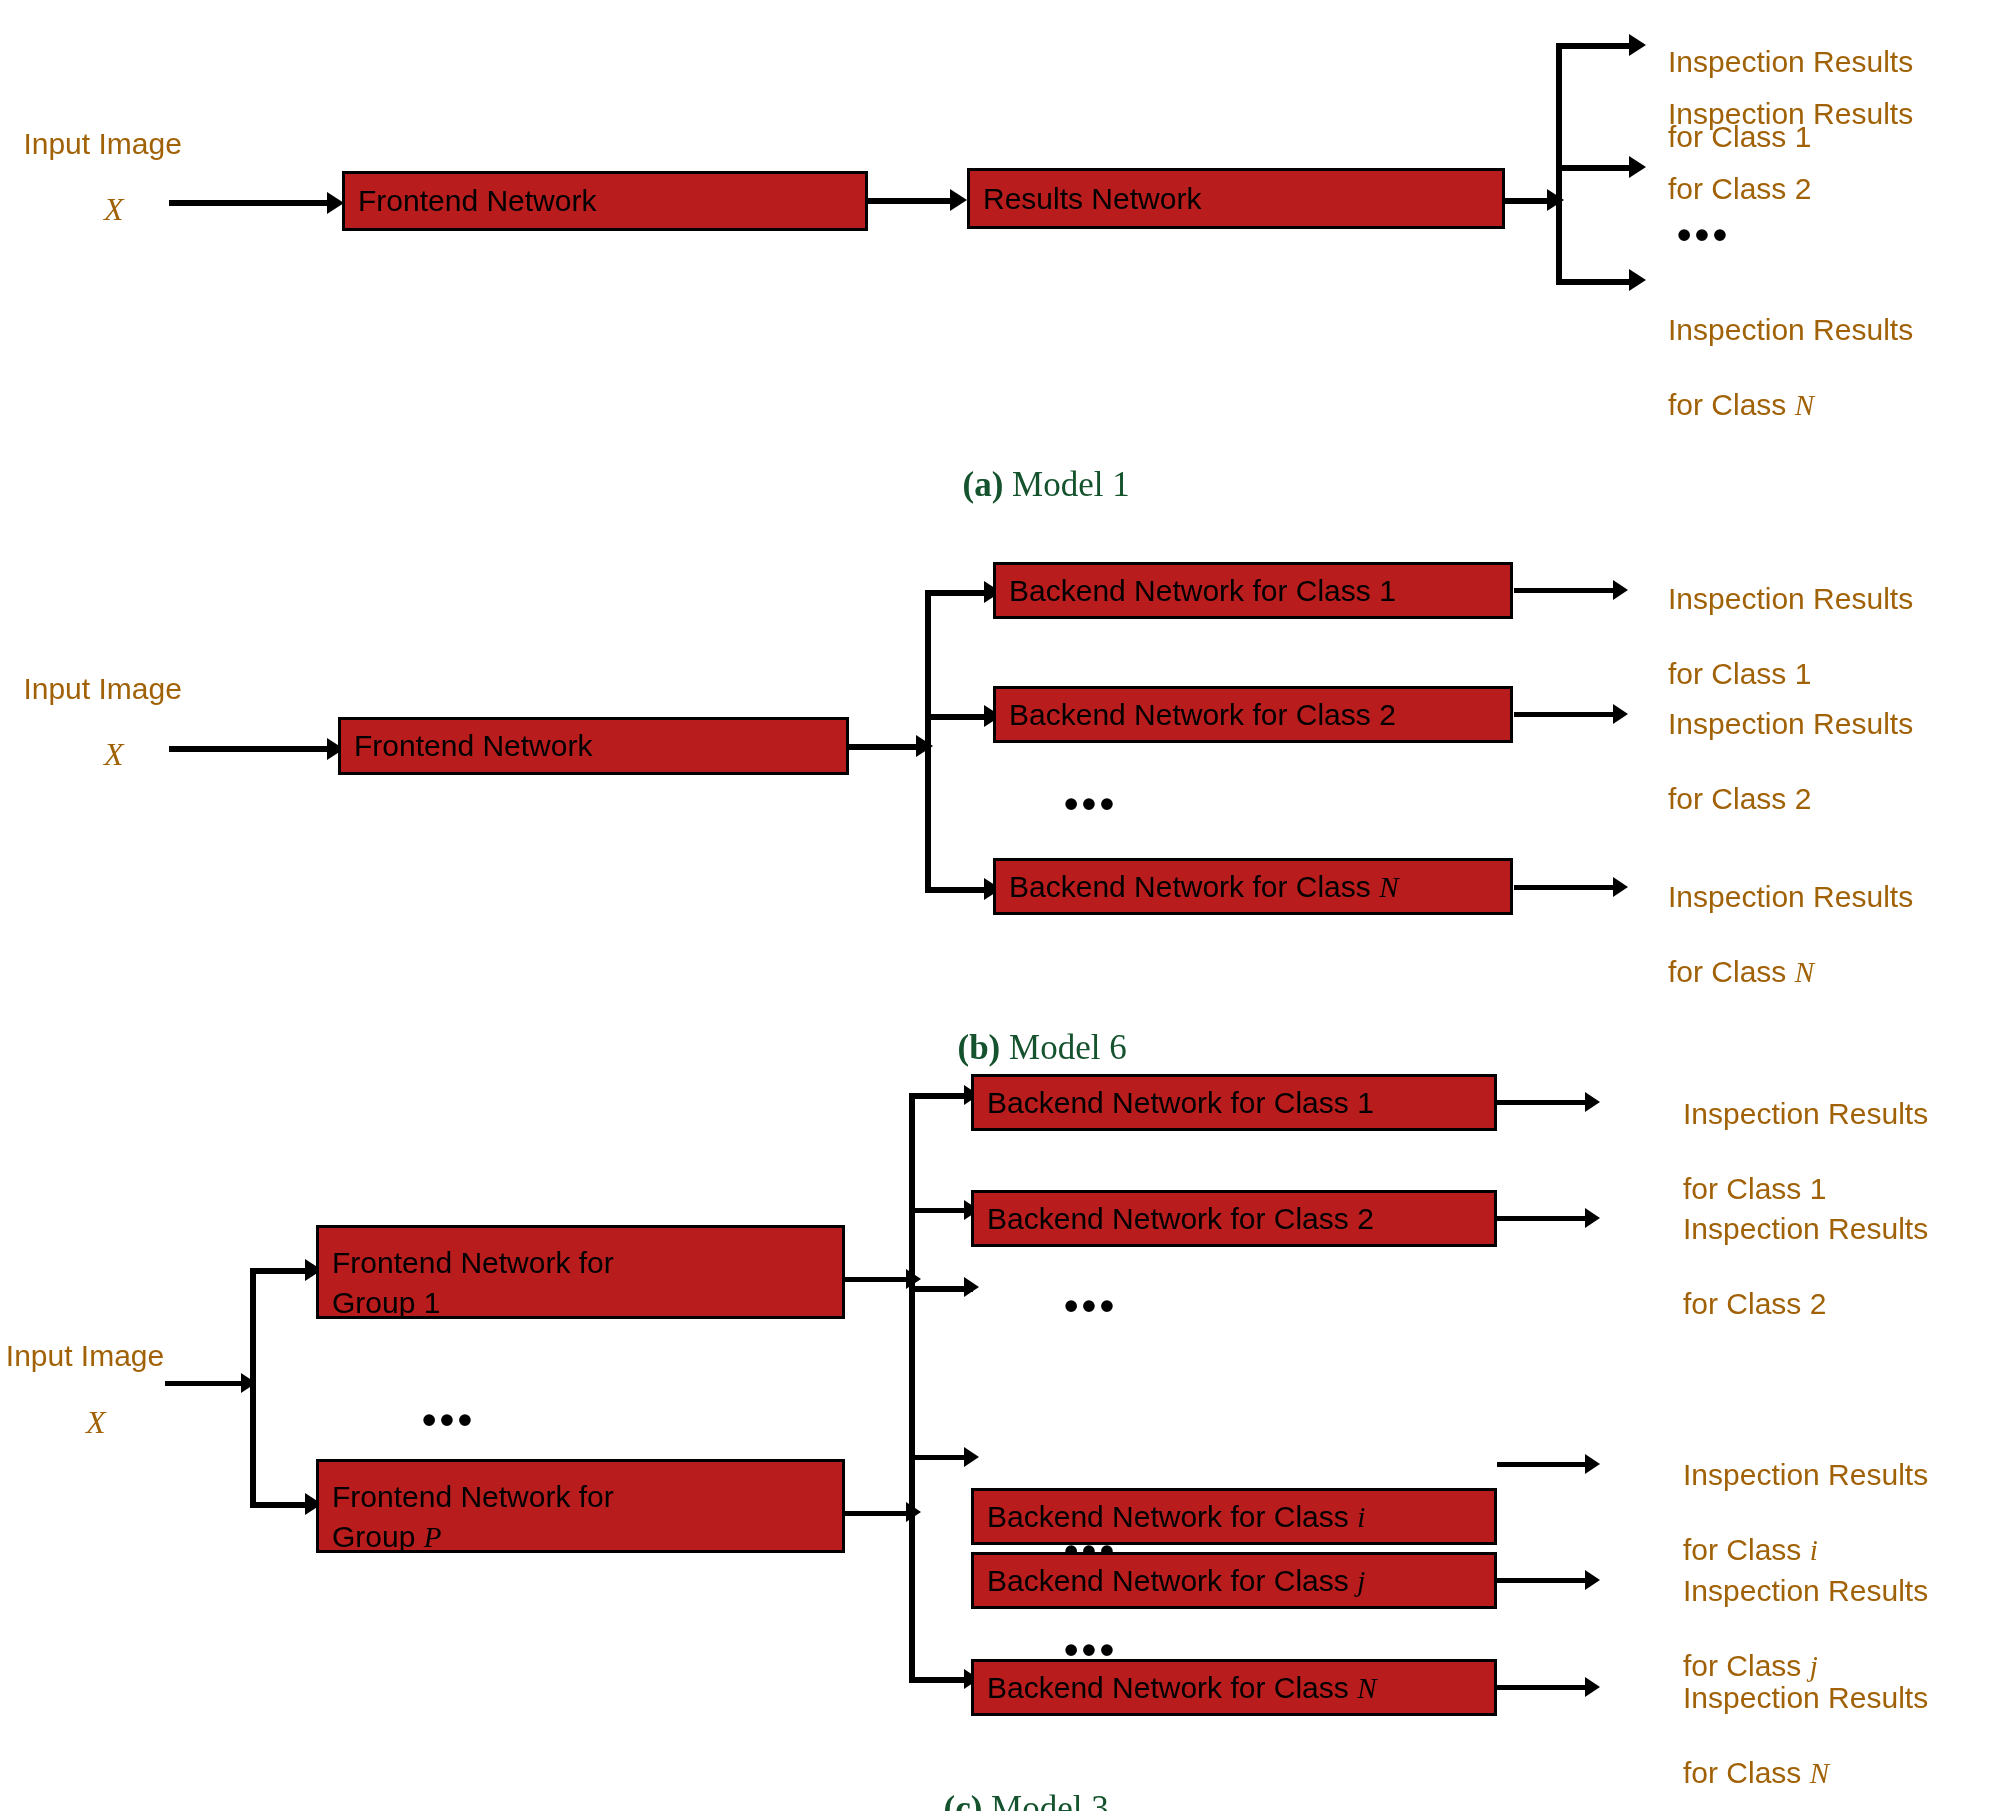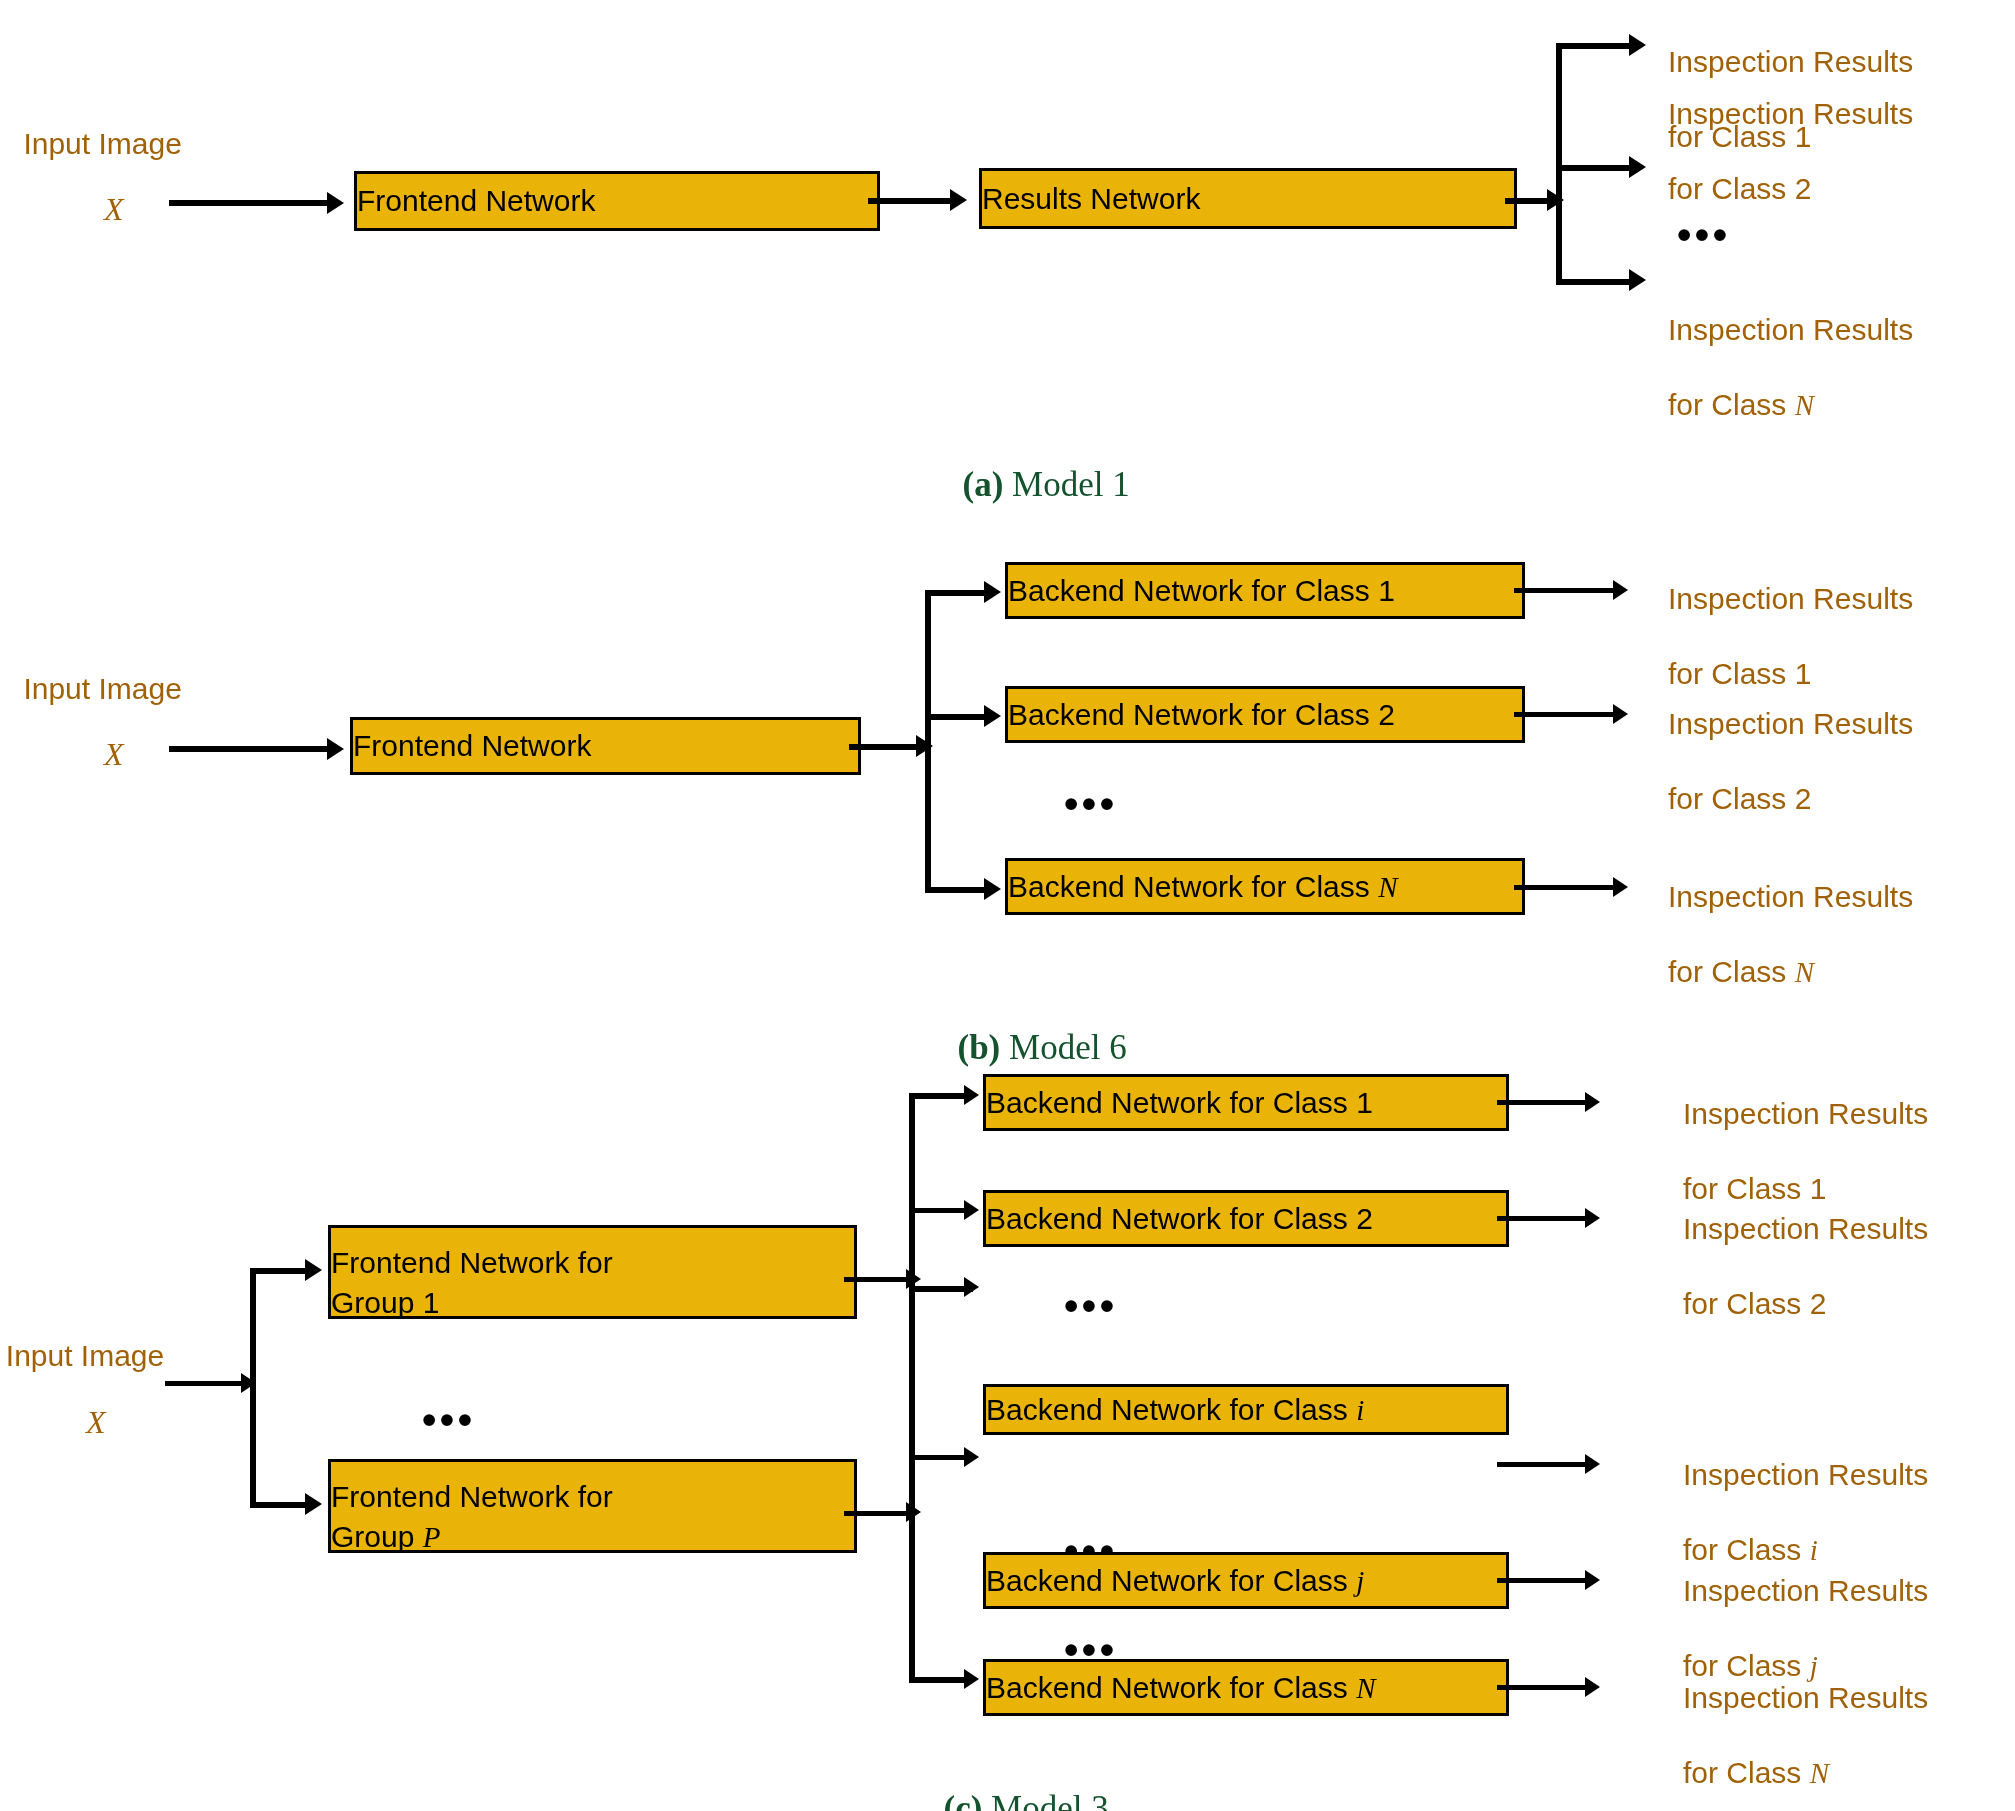--- a/index.html
+++ b/index.html
@@ -52,25 +52,25 @@
     font-size: 35px;
     color: #14532d;
     white-space: pre;
   }
   .caption b { font-weight: 700; }
 
   
   .box {
     position: absolute;
     box-sizing: border-box;
-    background: #eab308;
+    background: #b91c1c;
     border: 3.5px solid #000000;
     display: flex;
     align-items: center;
-    margin-left: 12px;
+    padding-left: 13px;
   }
   .box .boxtext {
     font-size: 30px;
     color: #000000;
     white-space: pre;
     font-family: "Liberation Sans", sans-serif;
   }
   .box.twoline {
     align-items: flex-start;
     padding-top: 15px;
@@ -299,21 +299,21 @@
     <div class="box" style="left:971px; top:1074px; width:526px; height:57px;">
       <span class="boxtext"><span>Backend Network for Class </span><span>1</span></span>
     </div>
 
     <div class="box" style="left:971px; top:1190px; width:526px; height:57px;">
       <span class="boxtext"><span>Backend Network for Class </span><span>2</span></span>
     </div>
 
     <div class="dots" style="left:1064px; top:1286px;">•••</div>
 
-    <div class="box" style="left:971px; top:1384px; width:526px; height:51px;">
+    <div class="box" style="left:971px; top:1488px; width:526px; height:57px;">
       <span class="boxtext"><span>Backend Network for Class </span><span class="mathvar-sm">i</span></span>
     </div>
 
     <div class="dots" style="left:1064px; top:1531px;">•••</div>
 
     <div class="box" style="left:971px; top:1552px; width:526px; height:57px;">
       <span class="boxtext"><span>Backend Network for Class </span><span class="mathvar-sm">j</span></span>
     </div>
 
     <div class="dots" style="left:1064px; top:1630px;">•••</div>

